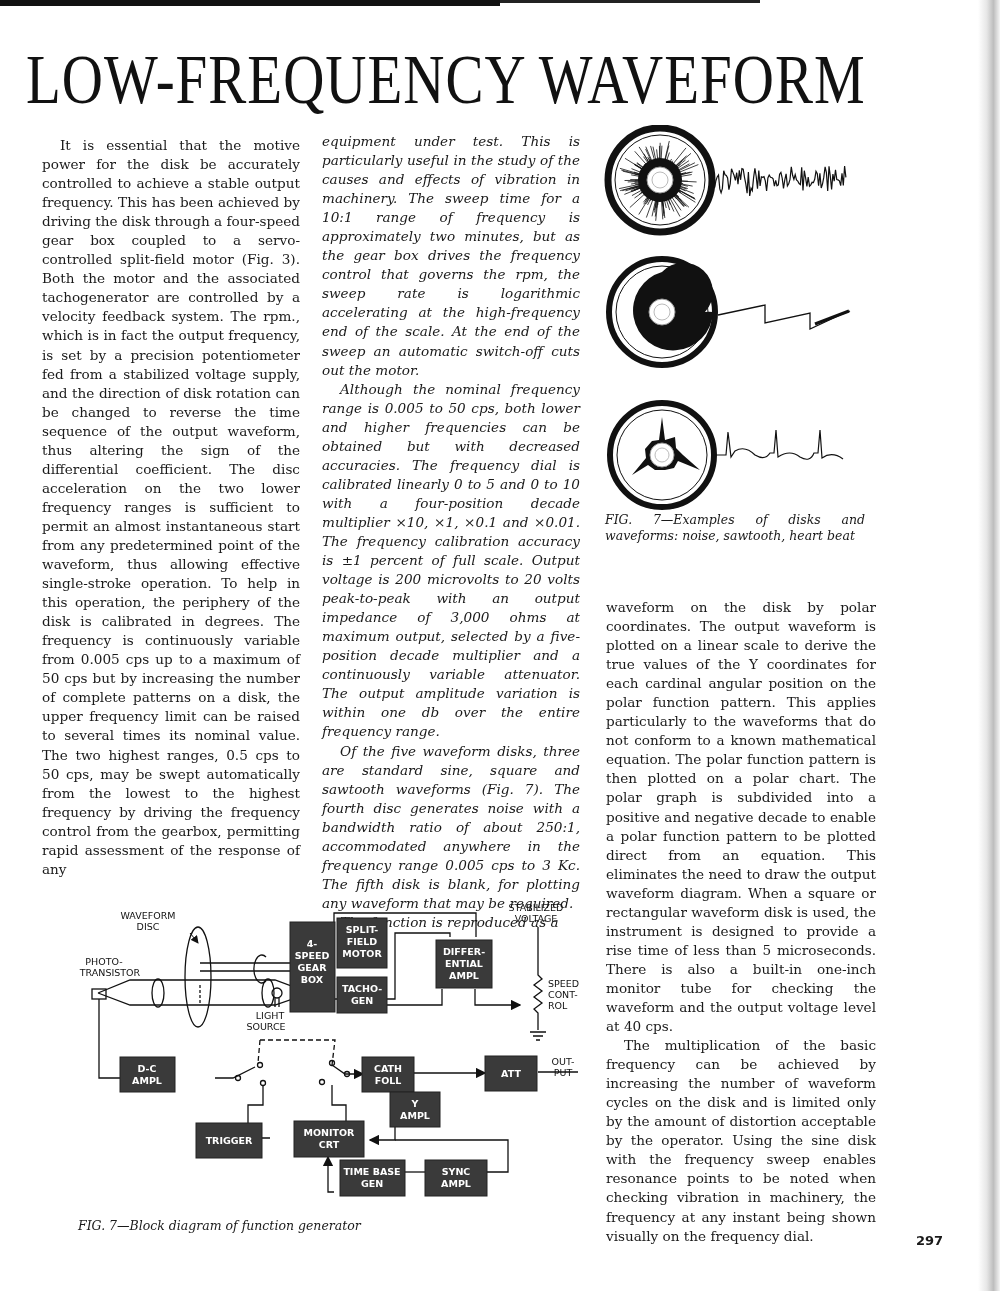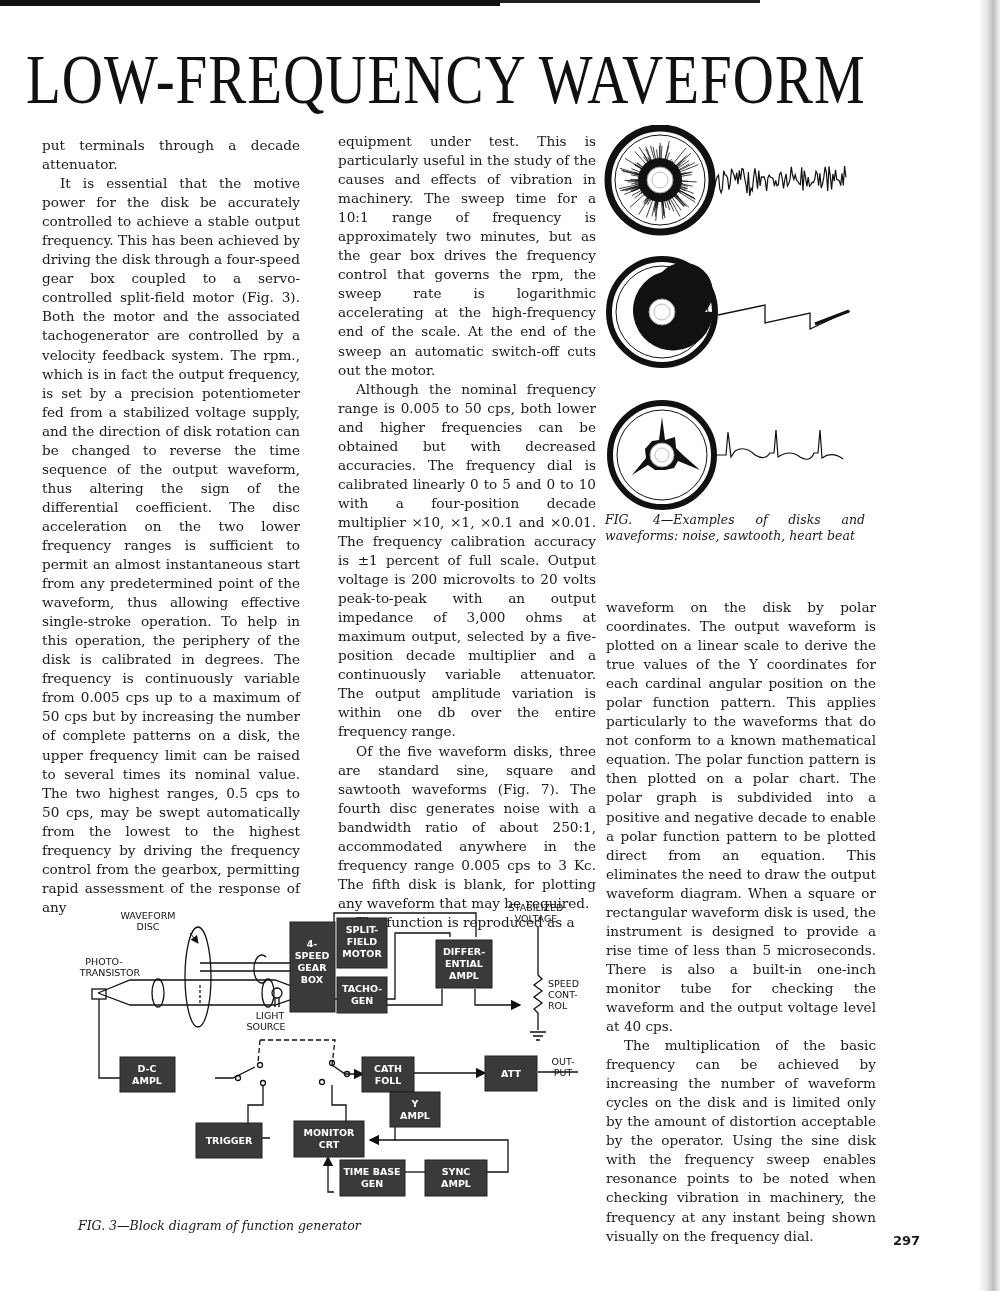--- a/index.html
+++ b/index.html
@@ -5,39 +5,38 @@
   html, body { margin:0; padding:0; }
   body { width:1000px; height:1291px; background:#ffffff; position:relative; overflow:hidden; font-family:"DejaVu Serif", serif; color:#1a1a1a; }
   .topbar { position:absolute; left:0; top:0; width:500px; height:6px; background:#111; }
   .topbar2 { position:absolute; left:0; top:0; width:760px; height:3px; background:#222; }
   .rightedge { position:absolute; right:0; top:0; width:22px; height:1291px; background:linear-gradient(to right,#ffffff,#e6e6e6 40%,#bdbdbd 70%,#f5f5f5); }
   .title { position:absolute; left:26px; top:40px; font-family:"Liberation Serif", serif; font-size:57px; letter-spacing:1px; transform:scaleY(1.22); transform-origin:left top; white-space:nowrap; color:#111; }
   .col { position:absolute; font-size:13.6px; line-height:19.05px; text-align:justify; }
   .col p { margin:0; text-indent:0; }
   .col p.ind { text-indent:18px; }
   #col1 { left:42px; top:136px; width:258px; }
-  #col2 { left:338px; top:132px; width:258px; }
+  #col2 { left:322px; top:132px; width:258px;font-style:italic; }
   #col3 { left:606px; top:598px; width:270px; }
   .caption { font-style:italic; font-size:12.5px; line-height:16px; font-family:"DejaVu Serif", serif; }
   #fig4cap { position:absolute; left:605px; top:512px; width:260px; text-align:justify; }
   #fig3cap { position:absolute; left:78px; top:1218px; width:360px; }
-  .pagenum { position:absolute; left:893px; top:1233px; font-family:"DejaVu Sans", sans-serif; font-weight:bold; font-size:13px; }
+  .pagenum { position:absolute; left:916px; top:1233px; font-family:"DejaVu Sans", sans-serif; font-weight:bold; font-size:13px; }
   svg text { font-family:"DejaVu Sans", sans-serif; }
 </style>
 </head>
 <body>
 
 <div class="topbar2"></div>
 <div class="topbar"></div>
 <div class="rightedge"></div>
 
 <div class="title">LOW-FREQUENCY WAVEFORM</div>
 
 <div class="col" id="col1">
-    <p>put terminals through a decade attenuator.</p>
     <p class="ind">It is essential that the motive power for the disk be accurately controlled to achieve a stable output frequency. This has been achieved by driving the disk through a four-speed gear box coupled to a servo-controlled split-field motor (Fig. 3). Both the motor and the associated tachogenerator are controlled by a velocity feedback system. The rpm., which is in fact the output frequency, is set by a precision potentiometer fed from a stabilized voltage supply, and the direction of disk rotation can be changed to reverse the time sequence of the output waveform, thus altering the sign of the differential coefficient. The disc acceleration on the two lower frequency ranges is sufficient to permit an almost instantaneous start from any predetermined point of the waveform, thus allowing effective single-stroke operation. To help in this operation, the periphery of the disk is calibrated in degrees. The frequency is continuously variable from 0.005 cps up to a maximum of 50 cps but by increasing the number of complete patterns on a disk, the upper frequency limit can be raised to several times its nominal value. The two highest ranges, 0.5 cps to 50 cps, may be swept automatically from the lowest to the highest frequency by driving the frequency control from the gearbox, permitting rapid assessment of the response of any</p>
   </div>
 <div class="col" id="col2">
     <p>equipment under test. This is particularly useful in the study of the causes and effects of vibration in machinery. The sweep time for a 10:1 range of frequency is approximately two minutes, but as the gear box drives the frequency control that governs the rpm, the sweep rate is logarithmic accelerating at the high-frequency end of the scale. At the end of the sweep an automatic switch-off cuts out the motor.</p>
     <p class="ind">Although the nominal frequency range is 0.005 to 50 cps, both lower and higher frequencies can be obtained but with decreased accuracies. The frequency dial is calibrated linearly 0 to 5 and 0 to 10 with a four-position decade multiplier ×10, ×1, ×0.1 and ×0.01. The frequency calibration accuracy is ±1 percent of full scale. Output voltage is 200 microvolts to 20 volts peak-to-peak with an output impedance of 3,000 ohms at maximum output, selected by a five-position decade multiplier and a continuously variable attenuator. The output amplitude variation is within one db over the entire frequency range.</p>
     <p class="ind">Of the five waveform disks, three are standard sine, square and sawtooth waveforms (Fig. 7). The fourth disc generates noise with a bandwidth ratio of about 250:1, accommodated anywhere in the frequency range 0.005 cps to 3 Kc. The fifth disk is blank, for plotting any waveform that may be required.</p>
     <p class="ind">The function is reproduced as a</p>
   </div>
 <div class="col" id="col3">
     <p>waveform on the disk by polar coordinates. The output waveform is plotted on a linear scale to derive the true values of the Y coordinates for each cardinal angular position on the polar function pattern. This applies particularly to the waveforms that do not conform to a known mathematical equation. The polar function pattern is then plotted on a polar chart. The polar graph is subdivided into a positive and negative decade to enable a polar function pattern to be plotted direct from an equation. This eliminates the need to draw the output waveform diagram. When a square or rectangular waveform disk is used, the instrument is designed to provide a rise time of less than 5 microseconds. There is also a built-in one-inch monitor tube for checking the waveform and the output voltage level at 40 cps.</p>
@@ -211,21 +210,21 @@
   <g>
     <circle cx="62" cy="330" r="52" fill="none" stroke="#111" stroke-width="6"></circle>
     <circle cx="62" cy="330" r="45" fill="none" stroke="#111" stroke-width="1"></circle>
     <path d="M62 292 L65 315 L75 312 L76 323 L83 330 L100 345 L78 336 L74 343 L65 345 L55 345 L48 340 L32 350 L46 333 L45 324 L52 316 L59 315 Z" fill="#111"></path>
     <circle cx="62" cy="330" r="12" fill="#fff" stroke="#999" stroke-width="1"></circle>
     <circle cx="62" cy="330" r="7" fill="none" stroke="#bbb" stroke-width="1"></circle>
   </g>
   <path fill="none" stroke="#111" stroke-width="1.2" d="M114 330 L126 330 L128 307 L131 332 L135 326 Q145 320 155 330 Q165 336 170 328 L174 328 L176 305 L178 332 Q190 324 200 332 Q210 338 214 328 L218 328 L220 305 L222 333 Q232 326 243 334"></path>
 </svg>
 
-<div id="fig4cap" class="caption">FIG. 4—Examples of disks and waveforms: noise, sawtooth, heart beat</div>
+<div id="fig4cap" class="caption">FIG. 7—Examples of disks and waveforms: noise, sawtooth, heart beat</div>
 
 <svg style="position:absolute;left:70px;top:895px" width="520" height="320" viewBox="0 0 520 320">
   <defs>
     <marker id="arr" markerWidth="8" markerHeight="8" refX="7" refY="4" orient="auto">
         <path d="M0,0 L8,4 L0,8 Z" fill="#111"></path>
       </marker>
   </defs>
   <g fill="none" stroke="#111" stroke-width="1.3">
 
     <path d="M28 98 L60 85 L180 85 L205 85 L240 98 L205 110 L60 110 L28 98"></path>
@@ -309,15 +308,15 @@
     <text><tspan x="78" y="24">WAVEFORM</tspan><tspan x="78" y="35">DISC</tspan></text>
     <text><tspan x="34" y="70">PHOTO-</tspan><tspan x="40" y="81">TRANSISTOR</tspan></text>
     <text><tspan x="200" y="124">LIGHT</tspan><tspan x="196" y="135">SOURCE</tspan></text>
     <text><tspan x="466" y="16">STABILIZED</tspan><tspan x="466" y="27">VOLTAGE</tspan></text>
     <text text-anchor="start"><tspan x="478" y="92">SPEED</tspan><tspan x="478" y="103">CONT-</tspan><tspan x="478" y="114">ROL</tspan></text>
     <text><tspan x="493" y="170">OUT-</tspan><tspan x="493" y="181">PUT</tspan></text>
   </g>
   <path d="M120 38 Q 125 44 128 48" fill="none" stroke="#111" stroke-width="1" marker-end="url(#arr)"></path>
 </svg>
 
-<div id="fig3cap" class="caption">FIG. 3—Block diagram of function generator</div>
+<div id="fig3cap" class="caption">FIG. 7—Block diagram of function generator</div>
 
 <div class="pagenum">297</div>
 
 </body></html>

